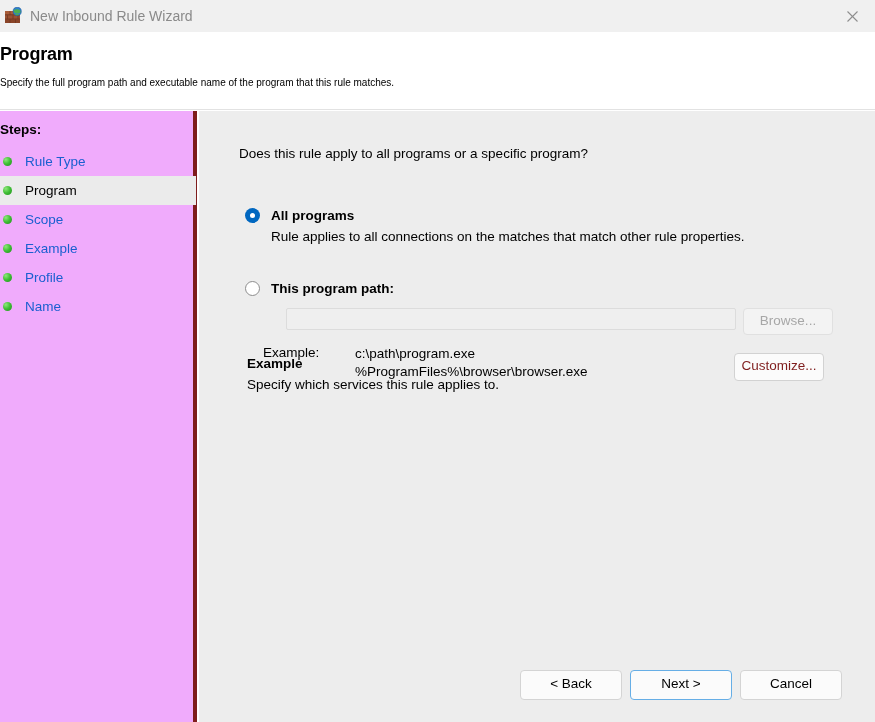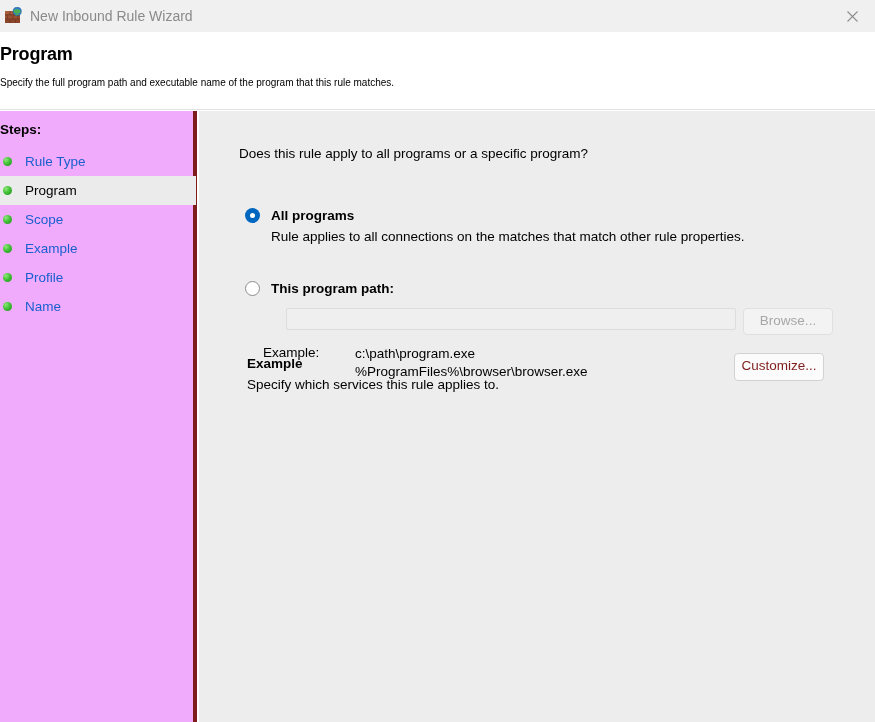--- a/index.html
+++ b/index.html
@@ -373,14 +373,19 @@
       </div>
     </div>
   </div>
 
   <div id="services-section">
     <div id="services-title">Example</div>
     <div id="services-desc">Specify which services this rule applies to.</div>
     <div id="customize-button">Customize...</div>
   </div>
 
+  <div id="footer-buttons">
+    <div class="wiz-button">&lt; Back</div>
+    <div class="wiz-button default">Next &gt;</div>
+    <div class="wiz-button">Cancel</div>
+  </div>
 
 </div>
 
 </body></html>

